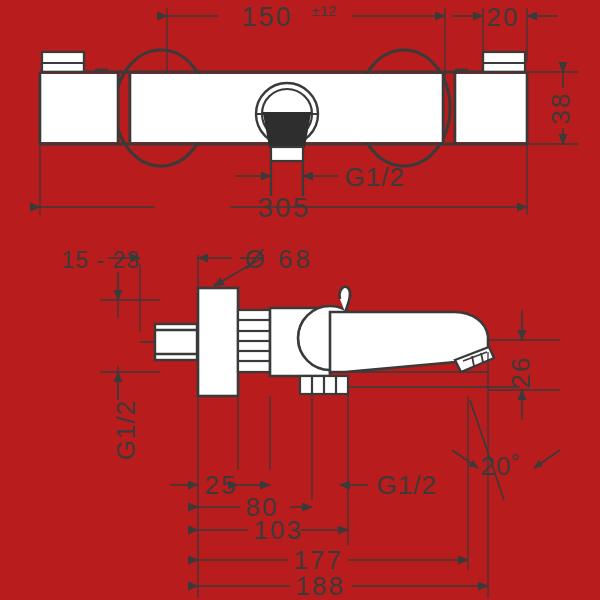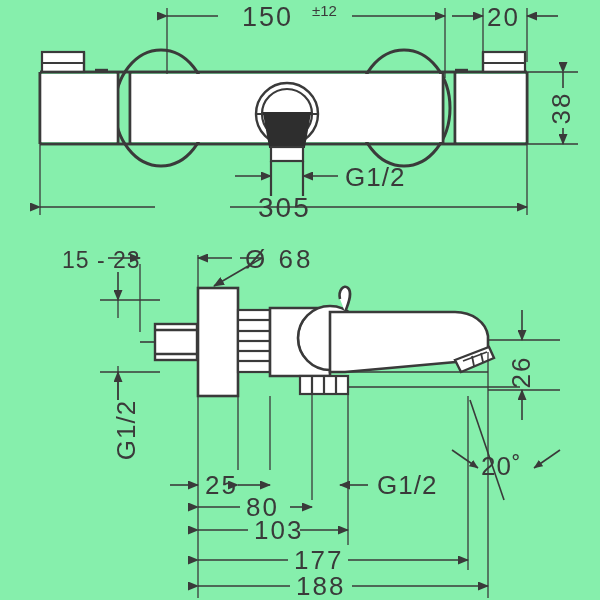--- a/index.html
+++ b/index.html
@@ -1,18 +1,18 @@
 <!DOCTYPE html>
 <html><head>
 <meta charset="utf-8">
 <style>
   html,body{margin:0;padding:0;background:#ffffff;}
   body{width:600px;height:600px;overflow:hidden;
        font-family:"Liberation Sans","DejaVu Sans",sans-serif;}
-  #stage{position:relative;width:600px;height:600px;background:#86efac;}
+  #stage{position:relative;width:600px;height:600px;background:#b91c1c;}
   svg{display:block;}
   text{font-family:"Liberation Sans","DejaVu Sans",sans-serif;fill:#3a3a3a;}
 </style>
 </head>
 <body>
 
 <div id="stage">
 <svg width="600" height="600" viewBox="0 0 600 600">
 
   <defs>

